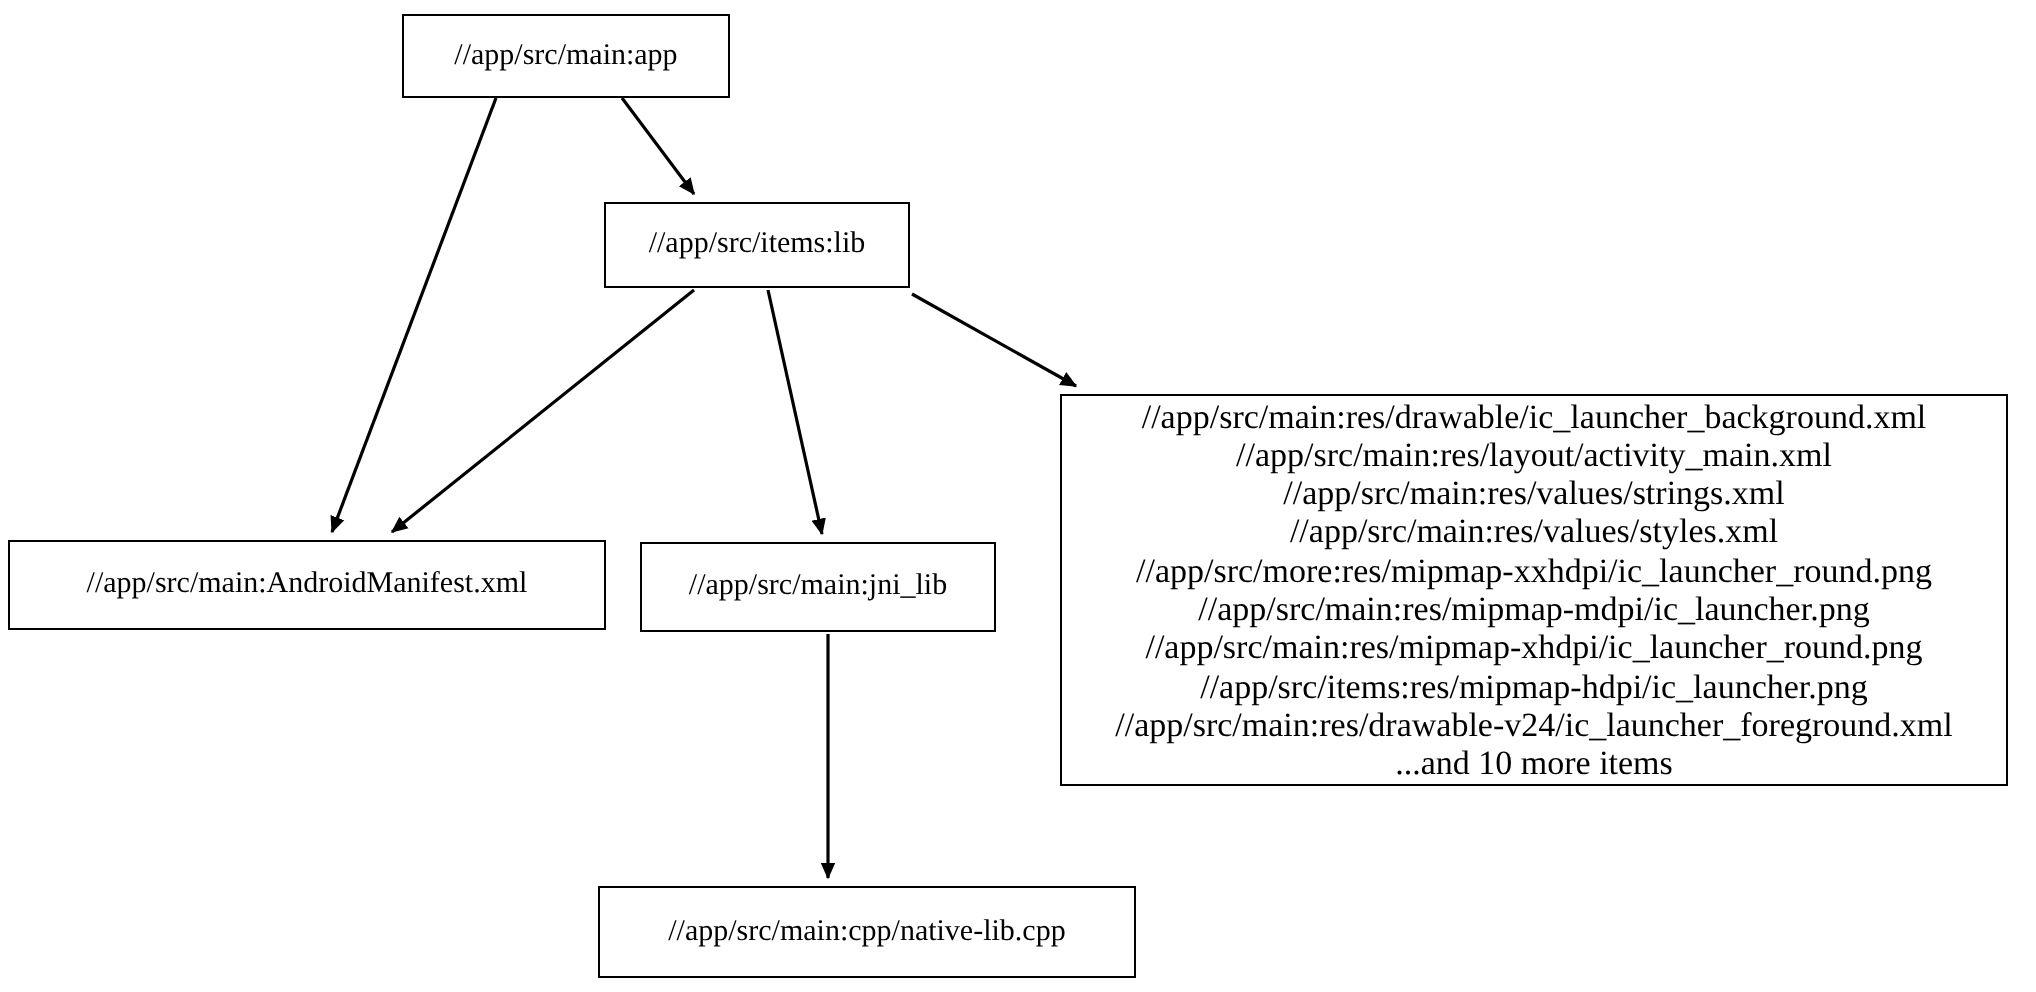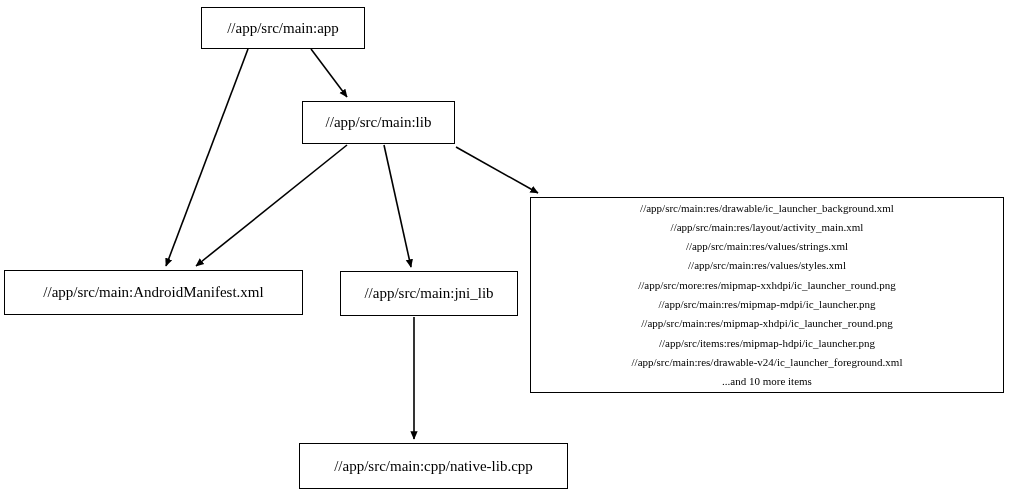--- a/index.html
+++ b/index.html
@@ -4,26 +4,26 @@
 <style>
   html,body{margin:0;padding:0;background:#ffffff;}
   body{width:1018px;height:496px;font-family:"Liberation Serif","DejaVu Serif",serif;color:#000;}
   #canvas{position:relative;width:1018px;height:496px;overflow:hidden;background:#fff;}
   #edges{position:absolute;left:0;top:0;width:1018px;height:496px;pointer-events:none;}
   .node{position:absolute;box-sizing:border-box;border:1px solid #000;background:#fff;
         display:flex;align-items:center;justify-content:center;text-align:left;
         font-size:15px;line-height:1.0;white-space:nowrap;}
   .node-multi{position:absolute;box-sizing:border-box;border:1px solid #000;background:#fff;
         display:flex;flex-direction:column;align-items:center;justify-content:center;
-        text-align:right;font-size:11px;}
+        text-align:right;font-size:17px;}
   .node-multi .ln{line-height:19.3px;white-space:nowrap;}
   #n-app{left:201px;top:7px;width:164px;height:42px;}
   #n-lib{left:302px;top:101px;width:153px;height:43px;}
   #n-manifest{left:4px;top:270px;width:299px;height:45px;}
-  #n-jni{left:340px;top:271px;width:178px;height:45px;}
+  #n-jni{left:320px;top:271px;width:178px;height:45px;}
   #n-res{left:530px;top:197px;width:474px;height:196px;}
   #n-cpp{left:279px;top:443px;width:269px;height:46px;margin-left:20px;}
 </style>
 </head>
 <body>
 
 <div id="canvas">
 
   <svg id="edges" viewBox="0 0 1018 496" xmlns="http://www.w3.org/2000/svg">
     <defs>
@@ -39,21 +39,21 @@
       <line x1="456" y1="147" x2="538" y2="193"></line>
       <line x1="414" y1="317" x2="414" y2="439"></line>
     </g>
   </svg>
 
   <div class="node" id="n-app">
     <span>//app/src/main:app</span>
   </div>
 
   <div class="node" id="n-lib">
-    <span>//app/src/main:lib</span>
+    <span>//app/src/items:lib</span>
   </div>
 
   <div class="node" id="n-manifest">
     <span>//app/src/main:AndroidManifest.xml</span>
   </div>
 
   <div class="node" id="n-jni">
     <span>//app/src/main:jni_lib</span>
   </div>
 

